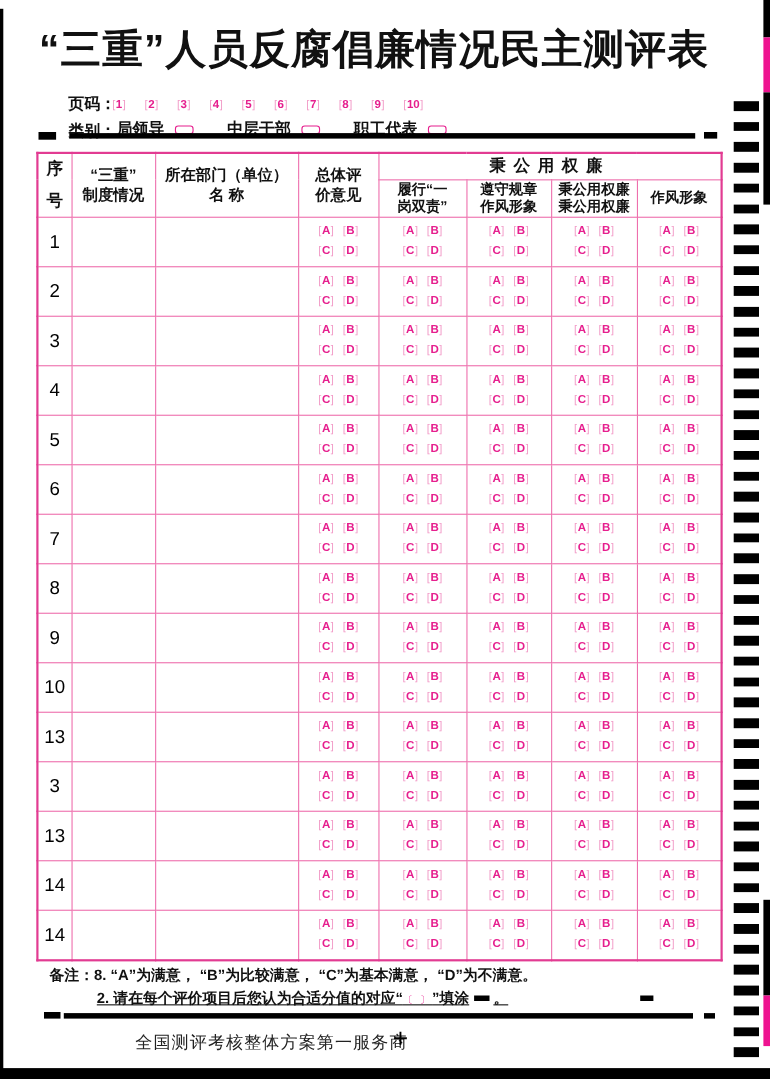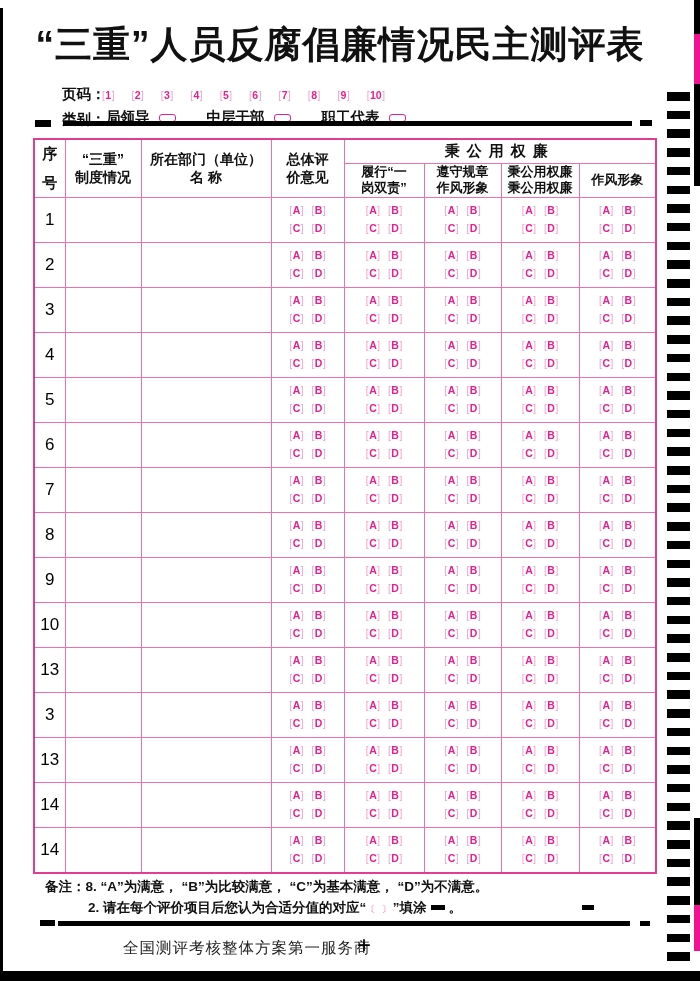--- a/index.html
+++ b/index.html
@@ -56,21 +56,21 @@
   td.hc.grp { font-size:15px; letter-spacing:7px; }
   td.hc.sub { font-size:13px; }
   td.num { text-align:center; vertical-align:middle; font-size:17px; color:#000; background:#fff; }
   td.blank { background:#fff; }
   td.bc { vertical-align:top; }
   .bcin { height:100%; min-height:41px; display:flex; flex-direction:column; justify-content:space-between; padding:3px 0 4px 0; }
   .bl { display:flex; justify-content:center; gap:8px; }
   
   .note { position:absolute; font-size:13.5px; font-weight:700; color:#111; white-space:nowrap; }
   #note-line1 { left:45px; top:878px; }
-  #note-line2 { left:88px; top:899px; }
+  #note-line2 { left:88px; top:899px;text-decoration:underline; }
   .note .mini-bub { font-size:9px; color:#e61f8e; font-weight:400; letter-spacing:2px; }
   .fillmark { display:inline-block; width:14px; height:5px; background:#000; vertical-align:middle; margin:0 4px 2px 4px; }
   .mark-rect { position:absolute; background:#000; }
   
   #footer-text {
     position:absolute; left:123px; top:938px; font-family:"Liberation Serif","DejaVu Serif",serif;
     font-size:15.5px; color:#222; letter-spacing:1px; white-space:nowrap;
   }
   #plus-mark { position:absolute; left:357px; top:931px; font-size:24px; font-weight:400; color:#000; }
 </style>

